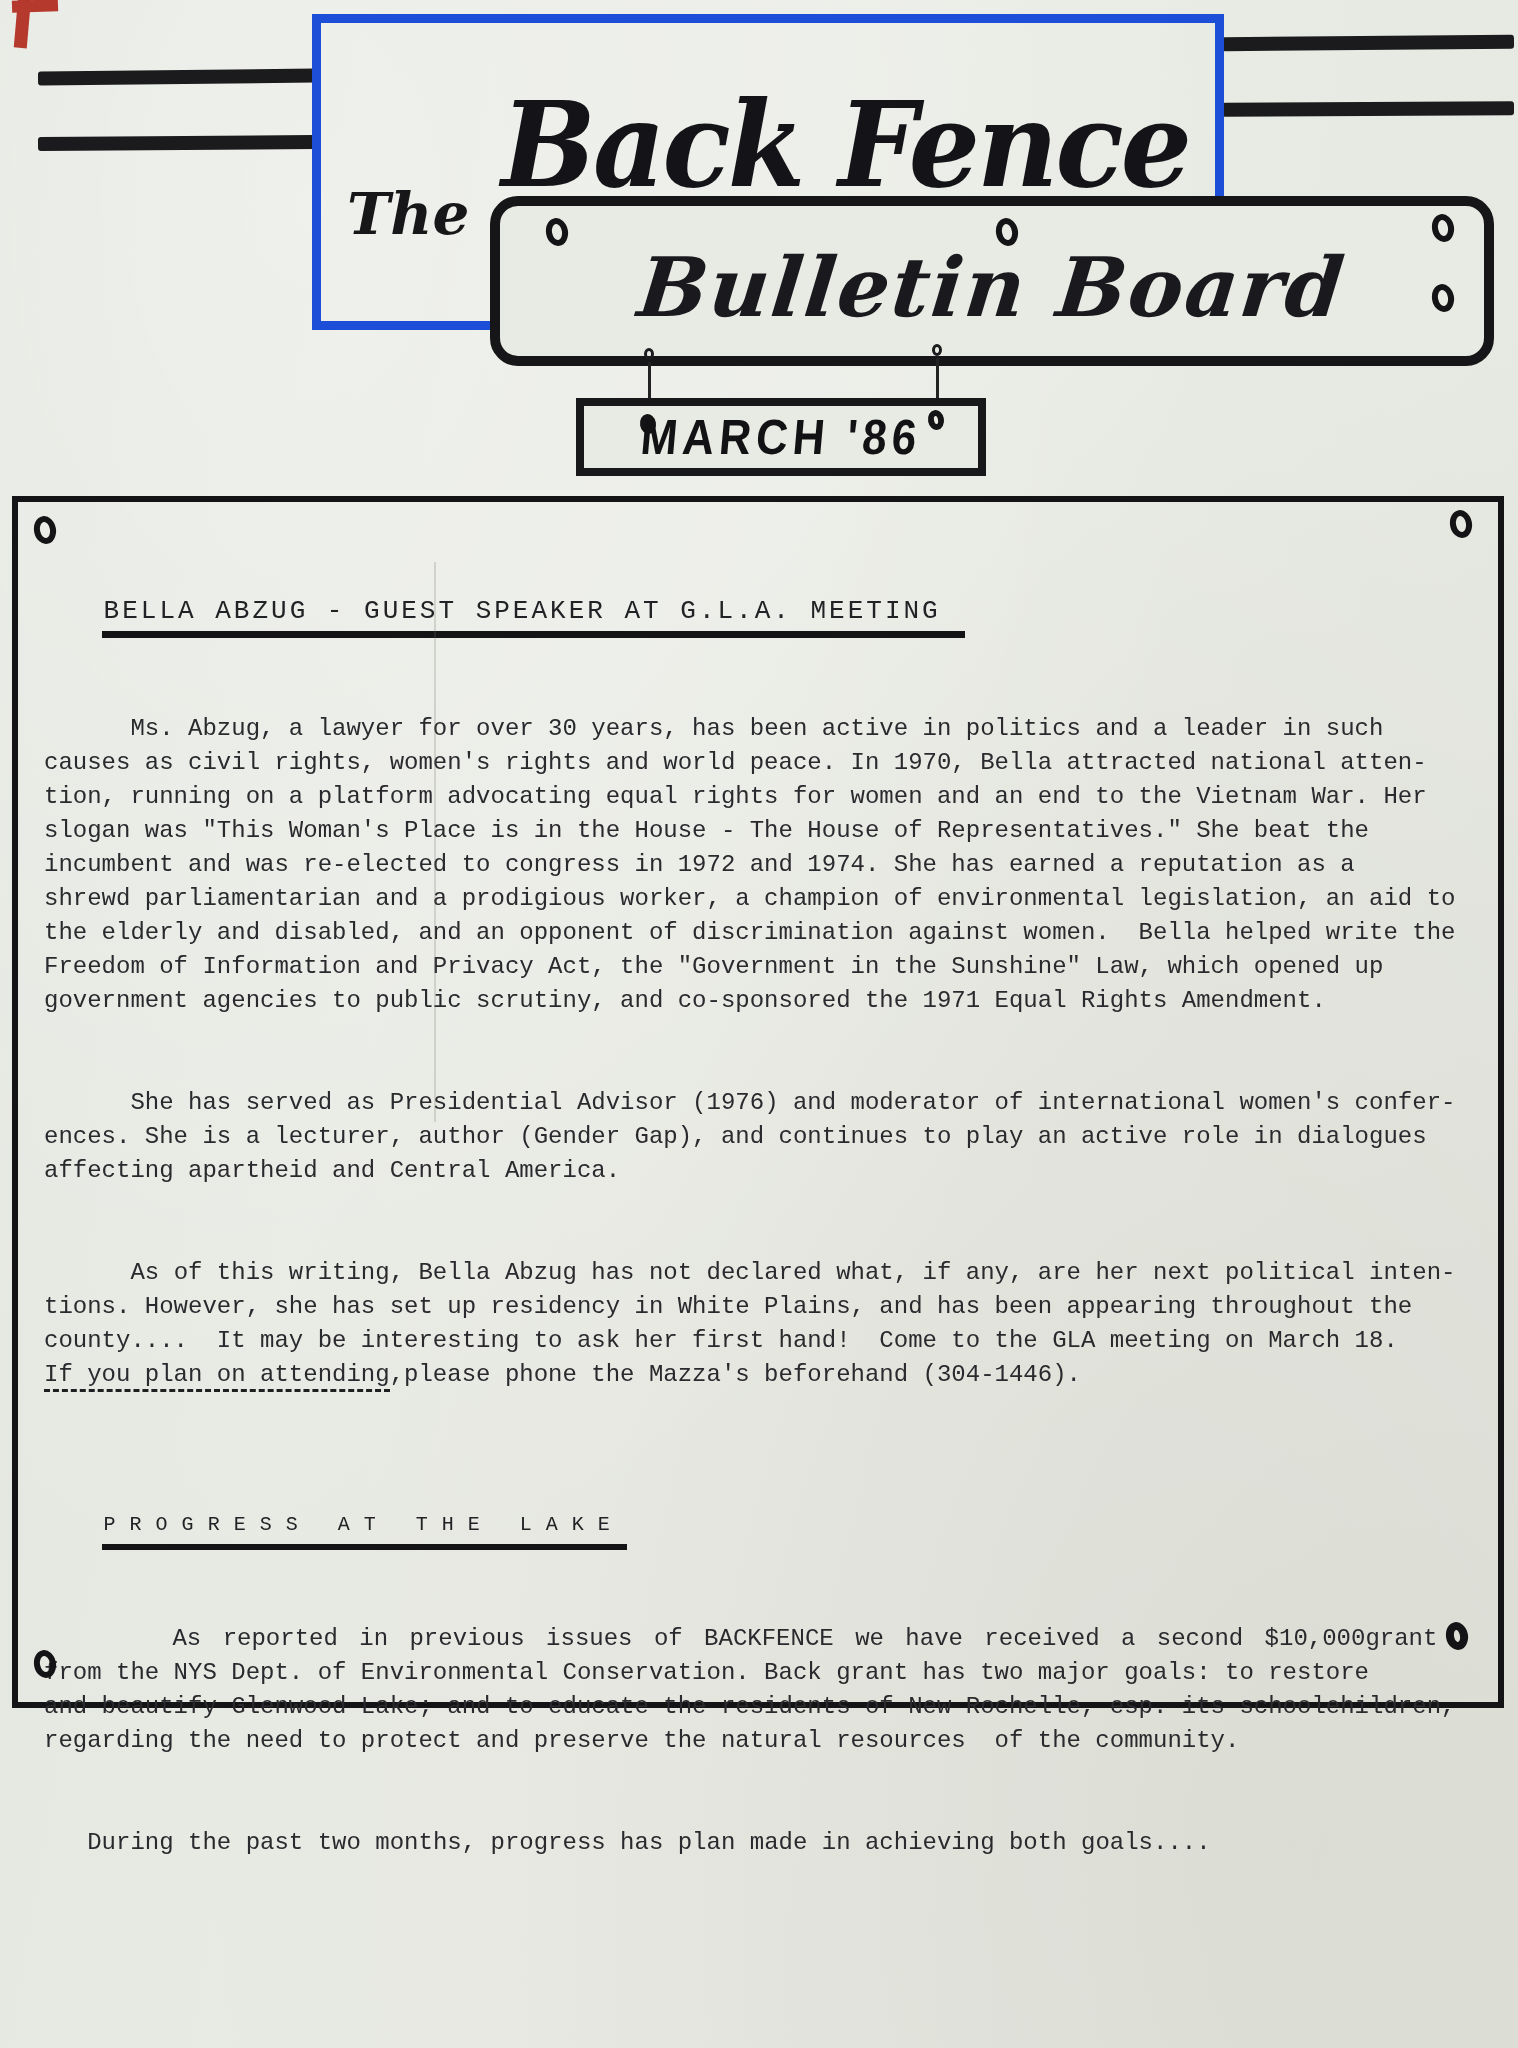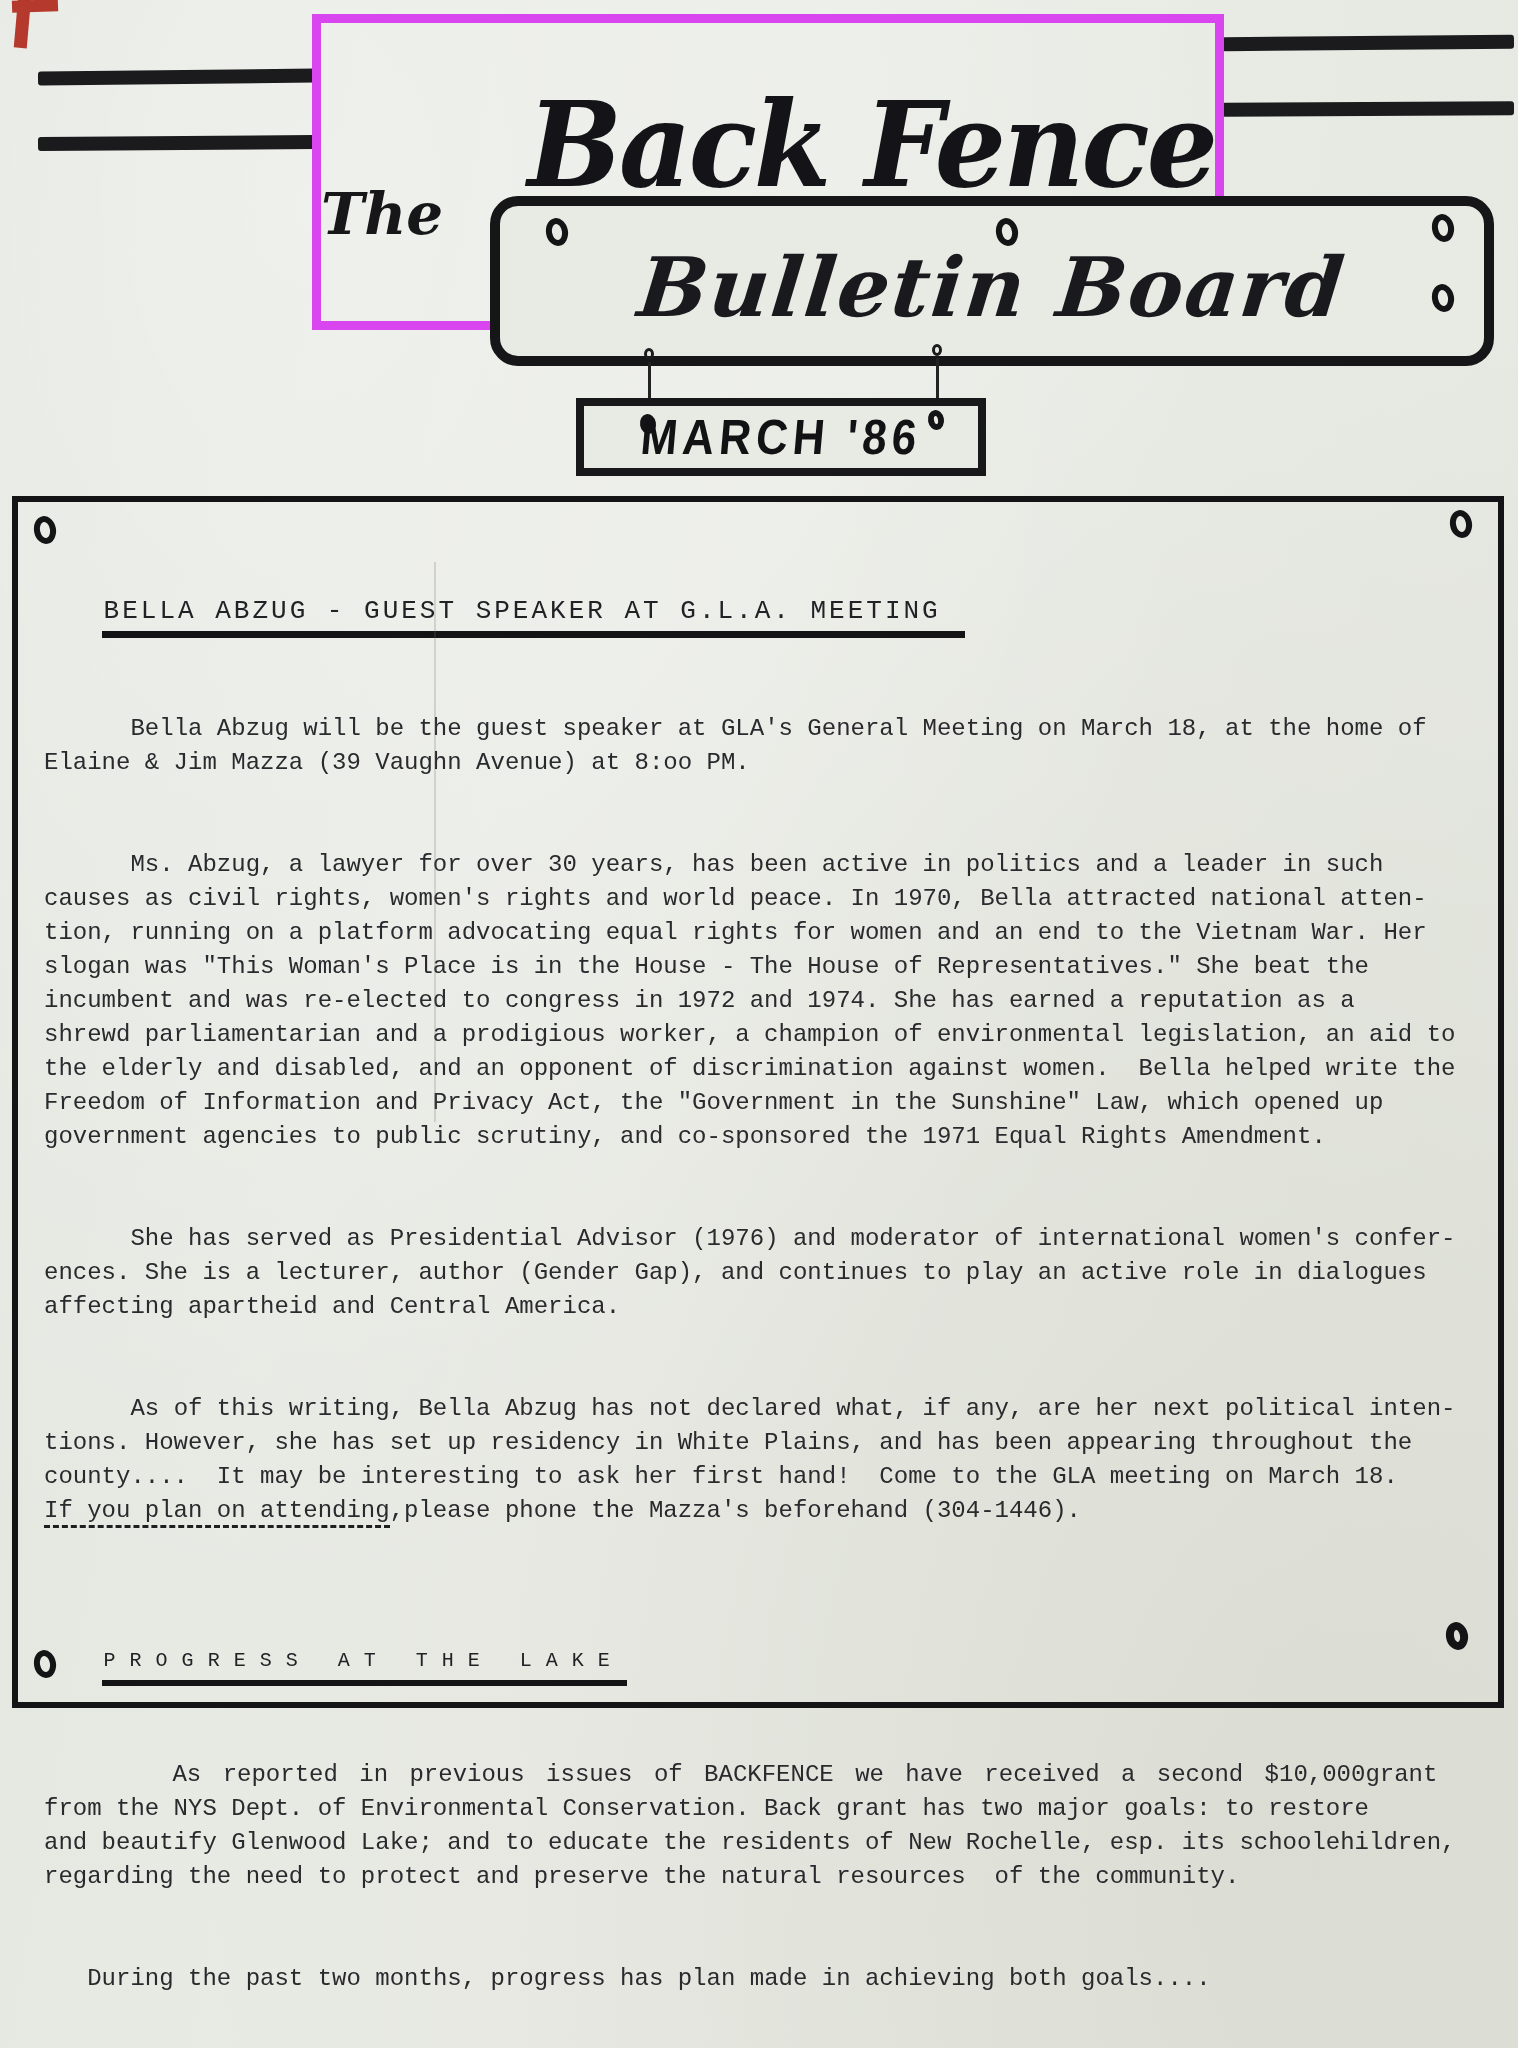--- a/index.html
+++ b/index.html
@@ -16,22 +16,22 @@
   
   .red-mark-v{position:absolute;left:16px;top:-4px;width:13px;height:52px;background:#b5392c;transform:rotate(5deg);}
   .red-mark-h{position:absolute;left:12px;top:0px;width:46px;height:12px;background:#b5392c;transform:rotate(-2deg);}
   .rail{position:absolute;height:14px;background:#1b1b1d;border-radius:3px;}
   .rail-l1{left:38px;top:70px;width:280px;transform:rotate(-.6deg);}
   .rail-l2{left:38px;top:136px;width:280px;transform:rotate(-.4deg);}
   .rail-r1{left:1222px;top:36px;width:292px;transform:rotate(-.5deg);}
   .rail-r2{left:1222px;top:102px;width:292px;transform:rotate(-.3deg);}
   .sign-backfence{
     position:absolute;left:312px;top:14px;width:912px;height:316px;
-    border:9px solid #d946ef;box-sizing:border-box;
-    display:flex;align-items:baseline;justify-content:space-between;gap:32px;
+    border:9px solid #1d4ed8;box-sizing:border-box;
+    display:flex;align-items:baseline;justify-content:center;gap:32px;
     padding-top:66px;
   }
   .bf-the{
     font-family:"DejaVu Serif","Liberation Serif",serif;font-style:italic;font-weight:700;
     font-size:58px;line-height:1;align-self:flex-end;margin-bottom:78px;color:#17171a;
   }
   .bf-main{
     font-family:"DejaVu Serif","Liberation Serif",serif;font-style:italic;font-weight:900;
     font-size:112px;line-height:1;letter-spacing:-3px;color:#141418;
     transform:scaleY(1.05);
@@ -139,22 +139,20 @@
   <span class="grommet g-sm cg-tl"></span>
   <span class="grommet g-sm cg-tr"></span>
   <span class="grommet g-sm cg-bl"></span>
   <span class="grommet g-sm cg-br"></span>
   <div class="crease"></div>
 
   <div class="content">
 
     <h2 class="headline">BELLA ABZUG - GUEST SPEAKER AT G.L.A. MEETING</h2>
 
-    <p class="para">      Bella Abzug will be the guest speaker at GLA's General Meeting on March 18, at the home of
-Elaine &amp; Jim Mazza (39 Vaughn Avenue) at 8:oo PM.</p>
     <p class="para">      Ms. Abzug, a lawyer for over 30 years, has been active in politics and a leader in such
 causes as civil rights, women's rights and world peace. In 1970, Bella attracted national atten-
 tion, running on a platform advocating equal rights for women and an end to the Vietnam War. Her
 slogan was "This Woman's Place is in the House - The House of Representatives." She beat the
 incumbent and was re-elected to congress in 1972 and 1974. She has earned a reputation as a
 shrewd parliamentarian and a prodigious worker, a champion of environmental legislation, an aid to
 the elderly and disabled, and an opponent of discrimination against women.  Bella helped write the
 Freedom of Information and Privacy Act, the "Government in the Sunshine" Law, which opened up
 government agencies to public scrutiny, and co-sponsored the 1971 Equal Rights Amendment.</p>
     <p class="para">      She has served as Presidential Advisor (1976) and moderator of international women's confer-

